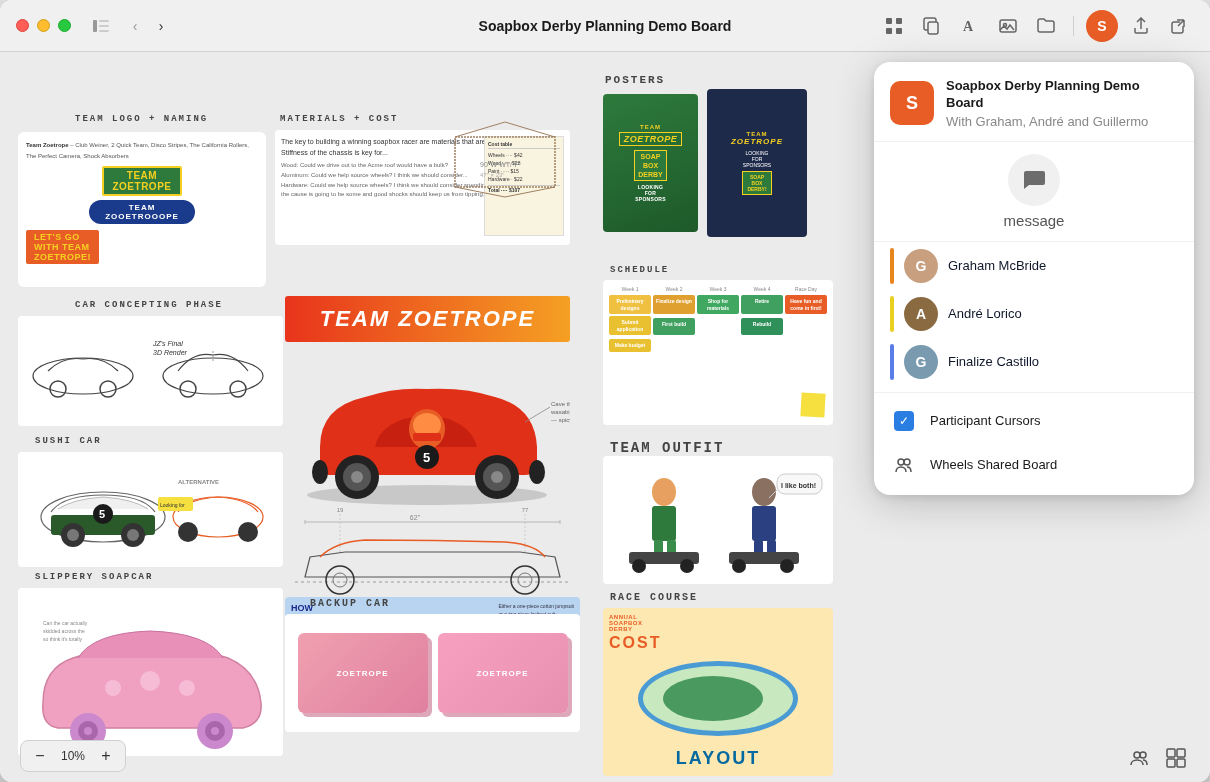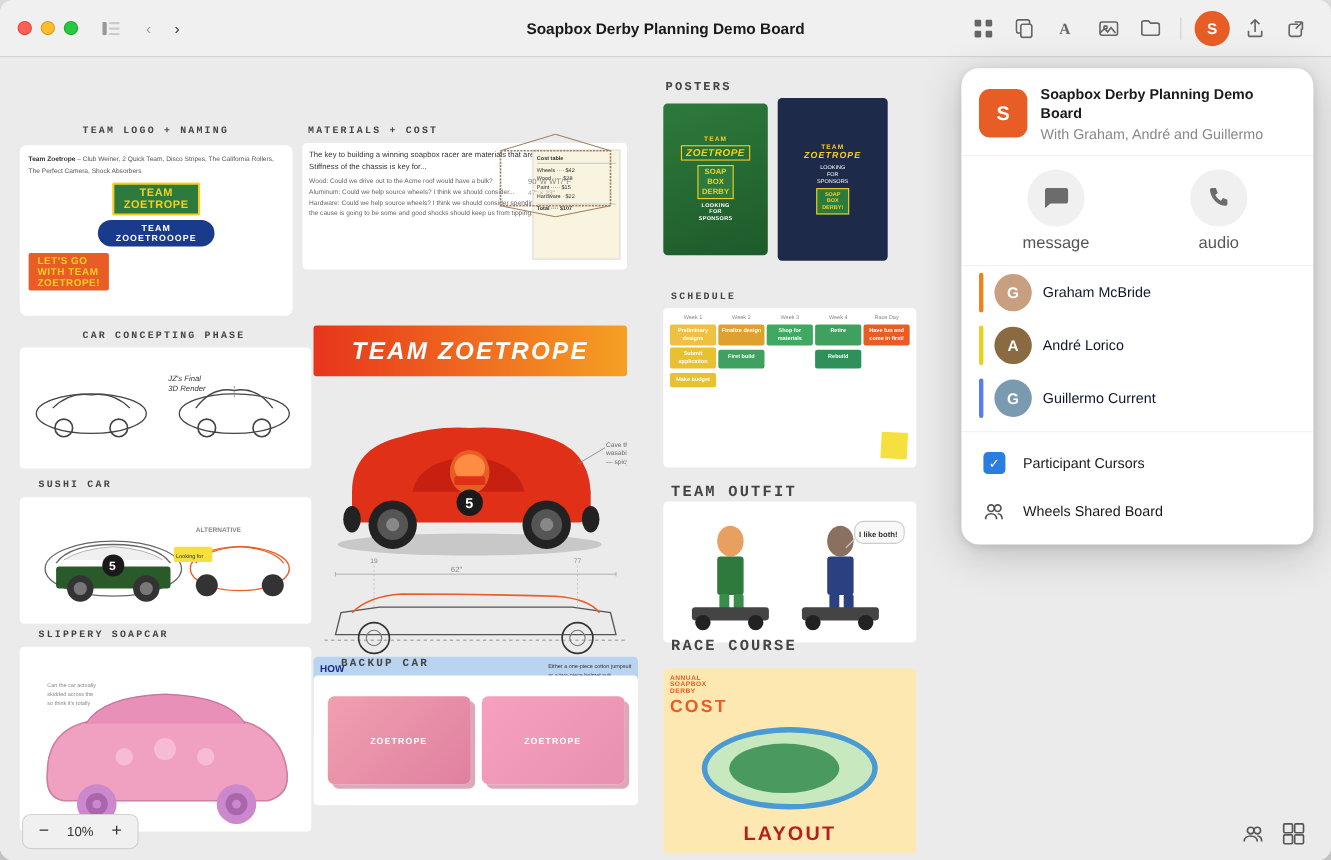--- a/index.html
+++ b/index.html
@@ -662,32 +662,32 @@
       </svg>
     </div>
 
     <div class="section-label" style="top:546px; left:310px; font-size:10px;">BACKUP CAR</div>
 
     <div style="position:absolute; top:562px; left:285px; width:295px; height:118px; background:white; border-radius:4px; padding:5px; display:flex; gap:10px; align-items:center; justify-content:center;">
       <div style="width:130px; height:80px; background:linear-gradient(135deg,#f0a0b0,#e080a0); border-radius:6px; display:flex; align-items:center; justify-content:center; box-shadow:4px 4px 0 #c060808a; font-size:8px; font-weight:900; color:white; font-family:Impact,sans-serif; letter-spacing:1px;">ZOETROPE</div>
       <div style="width:130px; height:80px; background:linear-gradient(135deg,#f8a0c0,#e890b0); border-radius:6px; display:flex; align-items:center; justify-content:center; box-shadow:4px 4px 0 #c060808a; font-size:8px; font-weight:900; color:white; font-family:Impact,sans-serif; letter-spacing:1px;">ZOETROPE</div>
     </div>
 
-    <div class="section-label" style="top:528px; left:610px; font-size:14px;">RACE COURSE</div>
+    <div class="section-label" style="top:540px; left:610px; font-size:10px;">RACE COURSE</div>
 
     <div style="position:absolute; top:556px; left:603px; width:230px; height:168px; background:#fce8b0; border-radius:4px; padding:6px; overflow:hidden;">
       <div style="font-size:6px; font-weight:700; color:#e85d26; font-family:Impact,sans-serif; letter-spacing:0.5px; margin-bottom:2px;">ANNUAL<br>SOAPBOX<br>DERBY</div>
       <div style="font-size:16px; font-weight:900; color:#e85d26; font-family:Impact,sans-serif; letter-spacing:2px; margin-bottom:4px;">COST</div>
       <div style="position:relative; width:180px; height:90px; margin:0 auto;">
 
         <div style="position:absolute; top:5px; left:10px; width:160px; height:75px; border:5px solid #4a9ad4; border-radius:50%; background:#c8e8c0;"></div>
 
         <div style="position:absolute; top:20px; left:35px; width:100px; height:45px; background:#4a9a60; border-radius:50%;"></div>
       </div>
-      <div style="font-size:18px; font-weight:900; color:#b91c1c; font-family:Impact,sans-serif; letter-spacing:2px; text-align:center; margin-top:2px;">LAYOUT</div>
+      <div style="font-size:18px; font-weight:900; color:#0369a1; font-family:Impact,sans-serif; letter-spacing:2px; text-align:center; margin-top:2px;">LAYOUT</div>
     </div>
 
     <div class="bottom-bar">
       <div class="zoom-btn">−</div>
       <div class="zoom-value">10%</div>
       <div class="zoom-btn">+</div>
     </div>
 
     <div class="bottom-right-tools">
       <div class="br-tool">
@@ -723,47 +723,39 @@
 
     <div class="popup-actions">
       <div class="popup-action-btn">
         <div class="popup-action-icon">
           <svg width="26" height="26" viewBox="0 0 26 26" fill="none">
             <path d="M4 4h18a2 2 0 012 2v10a2 2 0 01-2 2H8l-5 4V6a2 2 0 012-2z" fill="#555" opacity="0.85"></path>
           </svg>
         </div>
         <div class="popup-action-label">message</div>
       </div>
-      <div class="popup-action-btn">
-        <div class="popup-action-icon">
-          <svg width="26" height="26" viewBox="0 0 26 26" fill="none">
-            <path d="M5 5.5C5 4.7 5.7 4 6.5 4h3.8L12 8.5l-2.2 1.8c1 2.2 3 4.2 5.2 5.2L16.8 13l4 1.7v3.8c0 .8-.7 1.5-1.5 1.5C9.2 20 5 9.3 5 5.5z" fill="#555" opacity="0.85"></path>
-          </svg>
-        </div>
-        <div class="popup-action-label">audio</div>
-      </div>
     </div>
 
 
     <div class="participant-row">
       <div class="participant-indicator" style="background:#e8851c;"></div>
       <div class="participant-avatar" style="background:#c8a080;">G</div>
       <div class="participant-name">Graham McBride</div>
     </div>
 
     <div class="participant-row">
       <div class="participant-indicator" style="background:#e8d020;"></div>
       <div class="participant-avatar" style="background:#8a6a40;">A</div>
       <div class="participant-name">André Lorico</div>
     </div>
 
     <div class="participant-row">
       <div class="participant-indicator" style="background:#5a7de8;"></div>
       <div class="participant-avatar" style="background:#7a9ab0;">G</div>
-      <div class="participant-name">Guillermo Current</div>
+      <div class="participant-name">Finalize Castillo</div>
     </div>
 
     <div style="height:1px; background:#f0f0f0; margin:6px 0;"></div>
 
     <div class="popup-option-row">
       <div class="popup-option-icon">
         <div class="checkbox-icon">✓</div>
       </div>
       <div class="popup-option-label">Participant Cursors</div>
     </div>

